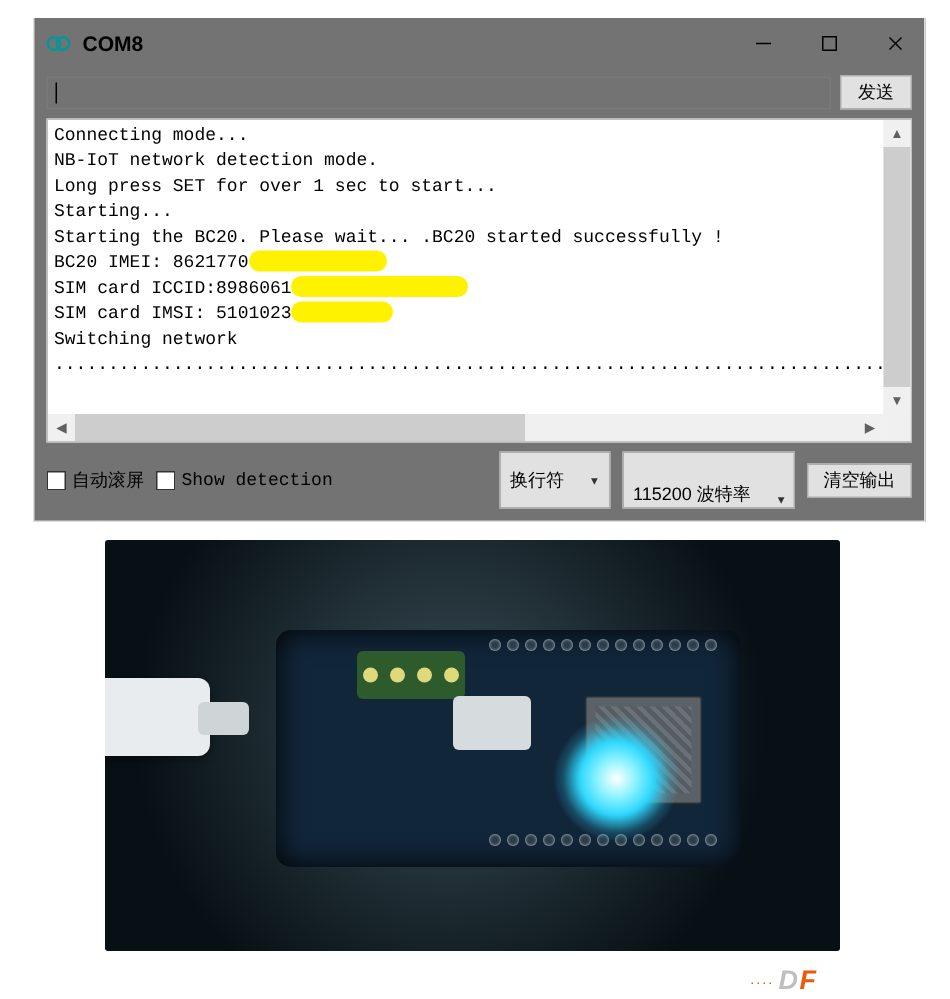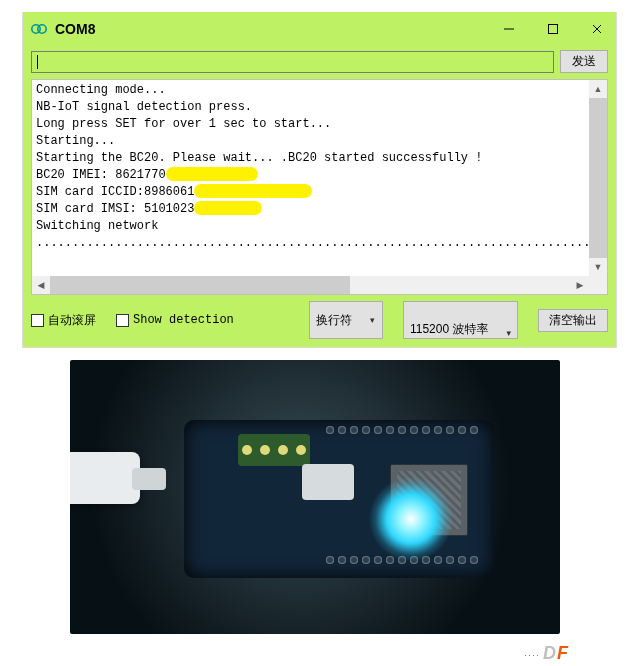--- a/index.html
+++ b/index.html
@@ -15,21 +15,21 @@
     box-sizing: border-box;
     padding: 0;
   }
   
   .window {
     width: 595px;
     margin: 12px 2px 0 22px;
     border: 1px solid #ddd;
     border-top: none;
     box-sizing: border-box;
-    background: #bef264;
+    background: #737373;
   }
   .titlebar {
     height: 34px;
     display: flex;
     align-items: center;
     padding: 0 10px 0 8px;
     box-sizing: border-box;
   }
   .titlebar .app-icon {
     width: 16px; height: 16px;
@@ -167,21 +167,21 @@
     position: absolute;
     right: 0; bottom: 0;
     width: 18px; height: 18px;
     background: #f0f0f0;
   }
   
   .status-row {
     display: flex;
     align-items: center;
     padding: 6px 8px 8px 8px;
-    gap: 20px;
+    gap: 8px;
   }
   .chk {
     display: inline-flex;
     align-items: center;
     gap: 4px;
     font-family: "NSimSun", "SimSun", "Courier New", monospace;
     font-size: 12px;
   }
   .chkbox {
     width: 13px; height: 13px;
@@ -307,21 +307,21 @@
     left: 186px;
     top: 58px;
     width: 82px;
     height: 82px;
     background: radial-gradient(circle, #ffffff 0%, #8cf3ff 22%, #2fd8ff 42%, rgba(47,216,255,0.2) 62%, transparent 75%);
     border-radius: 50%;
     filter: blur(1px);
   }
   .df-label {
     position: absolute;
-    right: 30px;
+    right: 54px;
     bottom: 2px;
     width: 60px;
     font-family: Arial, sans-serif;
     font-weight: 800;
     font-size: 18px;
     font-style: italic;
     letter-spacing: 1px;
   }
   .df-d { color: #bfbfbf; }
   .df-f { color: #ea5b0c; }
@@ -371,21 +371,21 @@
 
     <div class="send-row">
       <div class="send-input" value="">
         <span class="caret"></span>
       </div>
       <button class="btn">发送</button>
     </div>
 
     <div class="console-wrap">
       <div class="console"><span>Connecting mode...</span>
-<span>NB-IoT signal detection press.</span>
+<span>NB-IoT network detection mode.</span>
 <span>Long press SET for over 1 sec to start...</span>
 <span>Starting...</span>
 <span>Starting the BC20. Please wait... .BC20 started successfully !</span>
 <span>BC20 IMEI: 8621770</span><span class="hl w1"></span>
 <span>SIM card ICCID:8986061</span><span class="hl w2"></span>
 <span>SIM card IMSI: 5101023</span><span class="hl w3"></span>
 <span>Switching network</span>
 <span>............................................................................................</span></div>
 
       <div class="vscroll">

